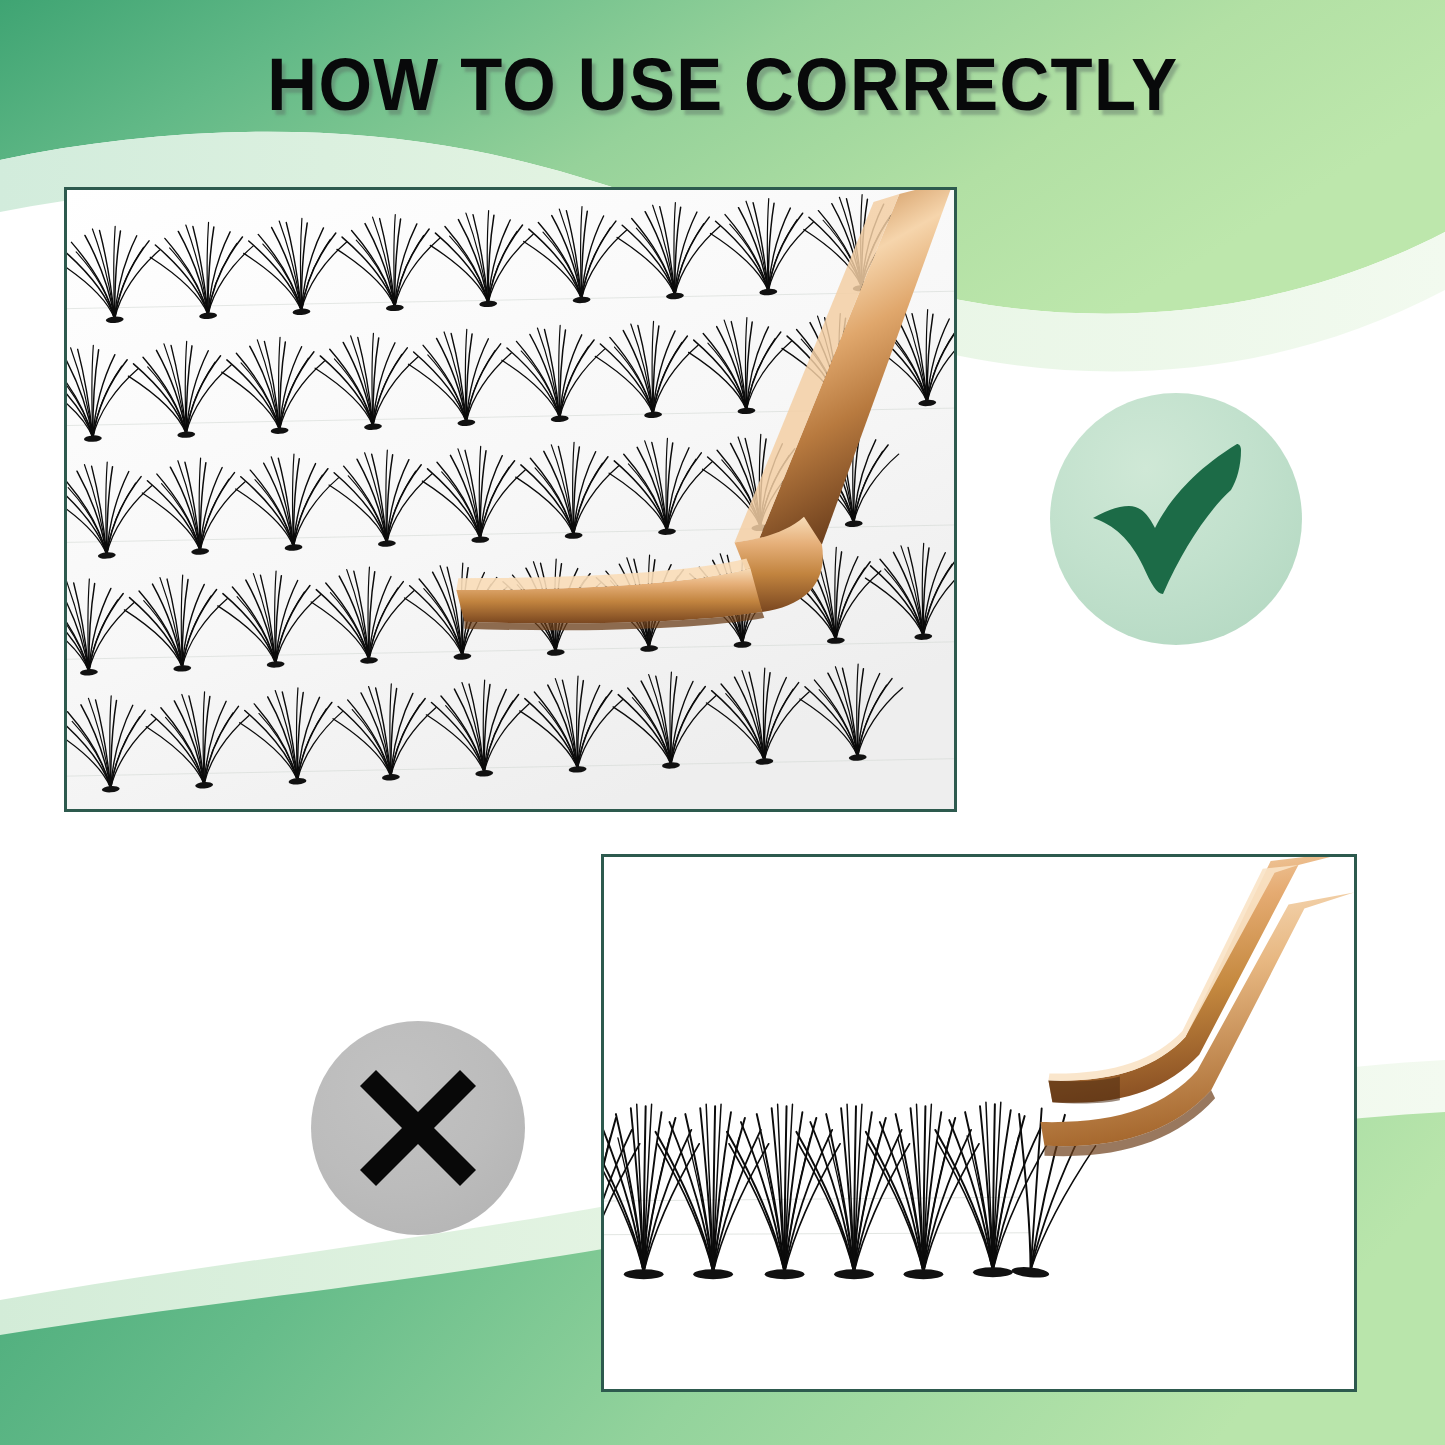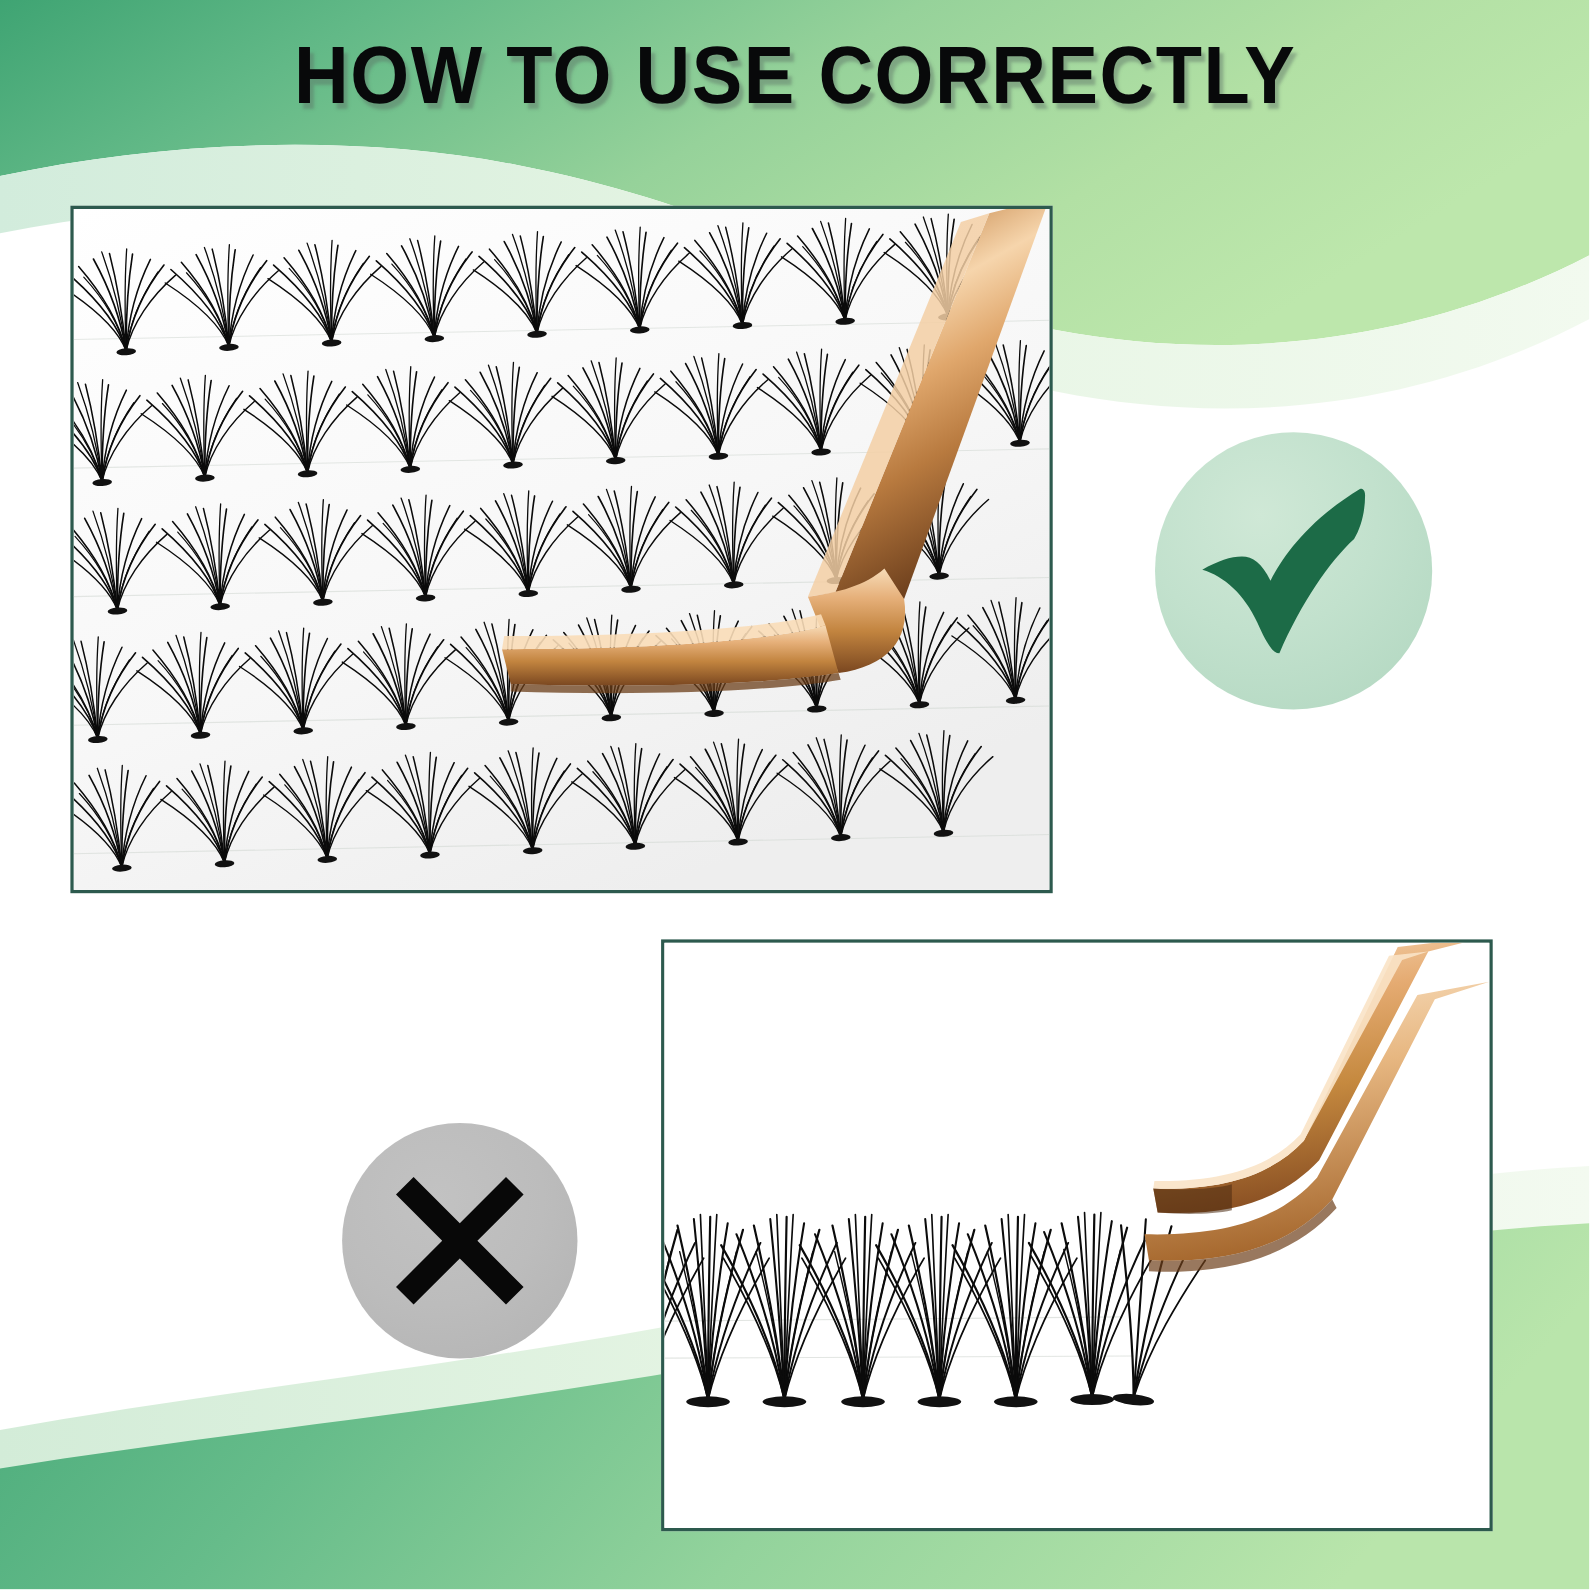--- a/index.html
+++ b/index.html
@@ -24,21 +24,21 @@
     position: absolute;
     inset: 0;
     width: 1445px;
     height: 1445px;
     pointer-events: none;
   }
 
   
   .title-wrap {
     position: absolute;
-    top: 32px;
+    top: 48px;
     left: 0;
     width: 1445px;
     text-align: center;
     z-index: 6;
   }
   .title {
     display: inline-block;
     font-family: "Liberation Sans Narrow", "Liberation Sans", sans-serif;
     font-weight: 700;
     font-size: 74px;

